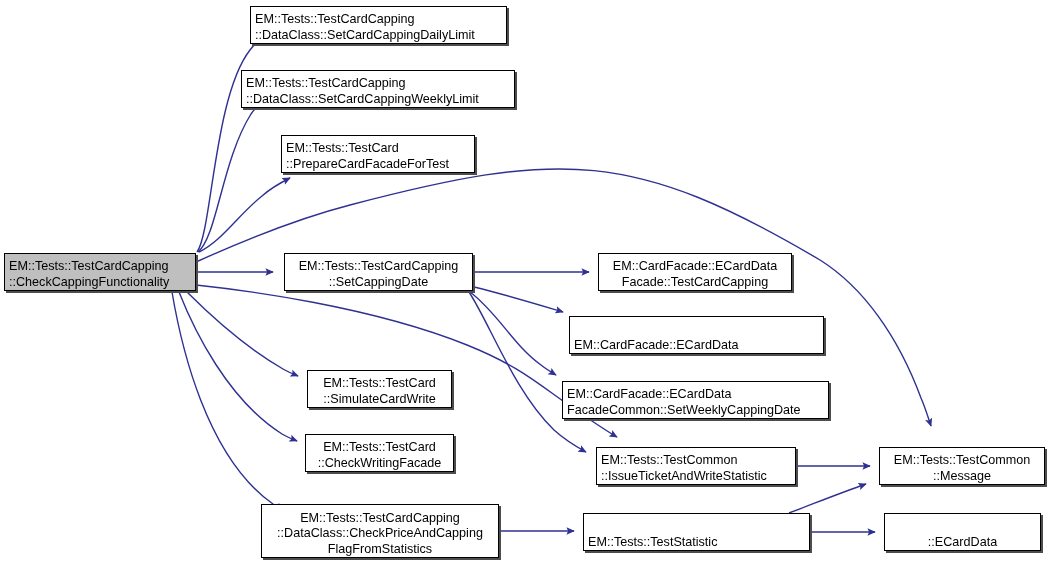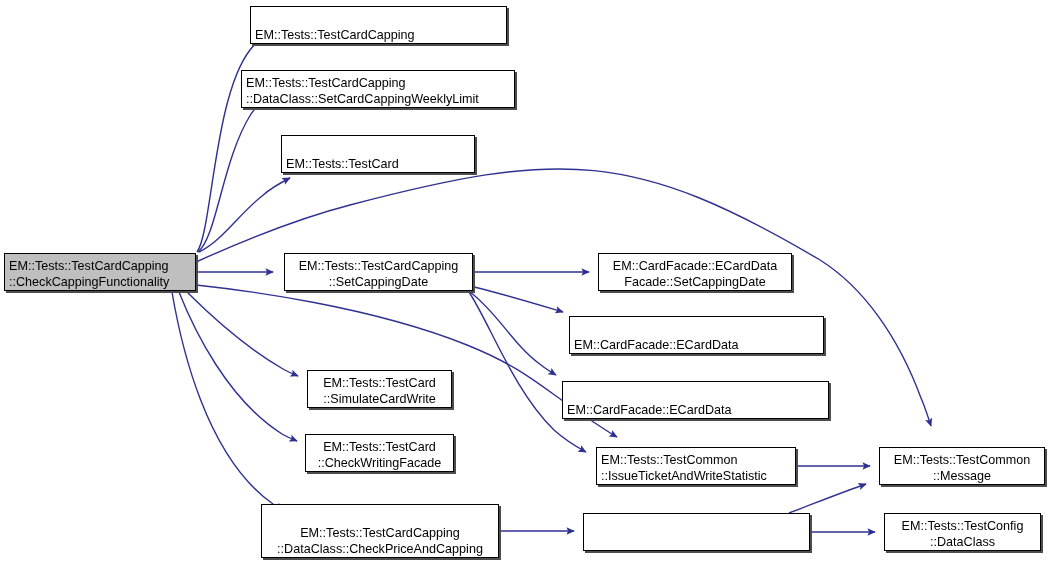--- a/index.html
+++ b/index.html
@@ -74,27 +74,27 @@
       <path d="M474,272 L589,272" fill="none" stroke="#2e3192" stroke-width="1.4" marker-end="url(#arrowhead)"></path>
       <path d="M474,287 C503,294 536,304 563,312" fill="none" stroke="#2e3192" stroke-width="1.4" marker-end="url(#arrowhead)"></path>
       <path d="M470,292 C498,313 513,345 541,365 C546,369 551,372 556,375" fill="none" stroke="#2e3192" stroke-width="1.4" marker-end="url(#arrowhead)"></path>
       <path d="M469,292 C490,324 514,391 554,430 C564,439 575,446 586,452" fill="none" stroke="#2e3192" stroke-width="1.4" marker-end="url(#arrowhead)"></path>
       <path d="M797,466 L870,466" fill="none" stroke="#2e3192" stroke-width="1.4" marker-end="url(#arrowhead)"></path>
       <path d="M789,513 C813,504 840,493 866,484" fill="none" stroke="#2e3192" stroke-width="1.4" marker-end="url(#arrowhead)"></path>
       <path d="M811,532 L875,532" fill="none" stroke="#2e3192" stroke-width="1.4" marker-end="url(#arrowhead)"></path>
       <path d="M500,531 L574,531" fill="none" stroke="#2e3192" stroke-width="1.4" marker-end="url(#arrowhead)"></path>
     </svg>
 <div class="node align-left current" style="left: 4px; top: 253px; width: 192px; height: 38px;"><span class="ln">EM::Tests::TestCardCapping</span><span class="ln">::CheckCappingFunctionality</span></div>
-    <div class="node align-left" style="left: 250px; top: 6px; width: 257px; height: 38px;"><span class="ln">EM::Tests::TestCardCapping</span></div>
+    <div class="node align-left" style="left: 250px; top: 6px; width: 257px; height: 38px;"><span class="ln">EM::Tests::TestCardCapping</span><span class="ln">::DataClass::SetCardCappingDailyLimit</span></div>
     <div class="node align-left" style="left: 241px; top: 70px; width: 274px; height: 38px;"><span class="ln">EM::Tests::TestCardCapping</span><span class="ln">::DataClass::SetCardCappingWeeklyLimit</span></div>
-    <div class="node align-left" style="left: 281px; top: 135px; width: 194px; height: 38px;"><span class="ln">EM::Tests::TestCard</span></div>
+    <div class="node align-left" style="left: 281px; top: 135px; width: 194px; height: 38px;"><span class="ln">EM::Tests::TestCard</span><span class="ln">::PrepareCardFacadeForTest</span></div>
     <div class="node align-center" style="left: 284px; top: 253px; width: 189px; height: 38px;"><span class="ln">EM::Tests::TestCardCapping</span><span class="ln">::SetCappingDate</span></div>
-    <div class="node align-center" style="left: 598px; top: 253px; width: 194px; height: 38px;"><span class="ln">EM::CardFacade::ECardData</span><span class="ln">Facade::SetCappingDate</span></div>
+    <div class="node align-center" style="left: 598px; top: 253px; width: 194px; height: 38px;"><span class="ln">EM::CardFacade::ECardData</span><span class="ln">Facade::TestCardCapping</span></div>
     <div class="node align-left" style="left: 569px; top: 316px; width: 255px; height: 38px;"><span class="ln">EM::CardFacade::ECardData</span></div>
-    <div class="node align-left" style="left: 562px; top: 381px; width: 267px; height: 38px;"><span class="ln">EM::CardFacade::ECardData</span></div>
+    <div class="node align-left" style="left: 562px; top: 381px; width: 267px; height: 38px;"><span class="ln">EM::CardFacade::ECardData</span><span class="ln">FacadeCommon::SetWeeklyCappingDate</span></div>
     <div class="node align-center" style="left: 307px; top: 370px; width: 145px; height: 38px;"><span class="ln">EM::Tests::TestCard</span><span class="ln">::SimulateCardWrite</span></div>
     <div class="node align-center" style="left: 305px; top: 434px; width: 149px; height: 38px;"><span class="ln">EM::Tests::TestCard</span><span class="ln">::CheckWritingFacade</span></div>
     <div class="node align-left" style="left: 596px; top: 447px; width: 200px; height: 38px;"><span class="ln">EM::Tests::TestCommon</span><span class="ln">::IssueTicketAndWriteStatistic</span></div>
-    <div class="node align-center" style="left: 261px; top: 504px; width: 238px; height: 54px;"><span class="ln">EM::Tests::TestCardCapping</span><span class="ln">::DataClass::CheckPriceAndCapping</span></div>
-    <div class="node align-left" style="left: 583px; top: 513px; width: 227px; height: 38px;"></div>
+    <div class="node align-center" style="left: 261px; top: 504px; width: 238px; height: 54px;"><span class="ln">EM::Tests::TestCardCapping</span><span class="ln">::DataClass::CheckPriceAndCapping</span><span class="ln">FlagFromStatistics</span></div>
+    <div class="node align-left" style="left: 583px; top: 513px; width: 227px; height: 38px;"><span class="ln">EM::Tests::TestStatistic</span></div>
     <div class="node align-center" style="left: 879px; top: 447px; width: 166px; height: 38px;"><span class="ln">EM::Tests::TestCommon</span><span class="ln">::Message</span></div>
-    <div class="node align-center" style="left: 884px; top: 513px; width: 157px; height: 38px;"><span class="ln">EM::Tests::TestConfig</span><span class="ln">::DataClass</span></div>
+    <div class="node align-center" style="left: 884px; top: 513px; width: 157px; height: 38px;"><span class="ln">::ECardData</span></div>
   </div>
 
 </body></html>

